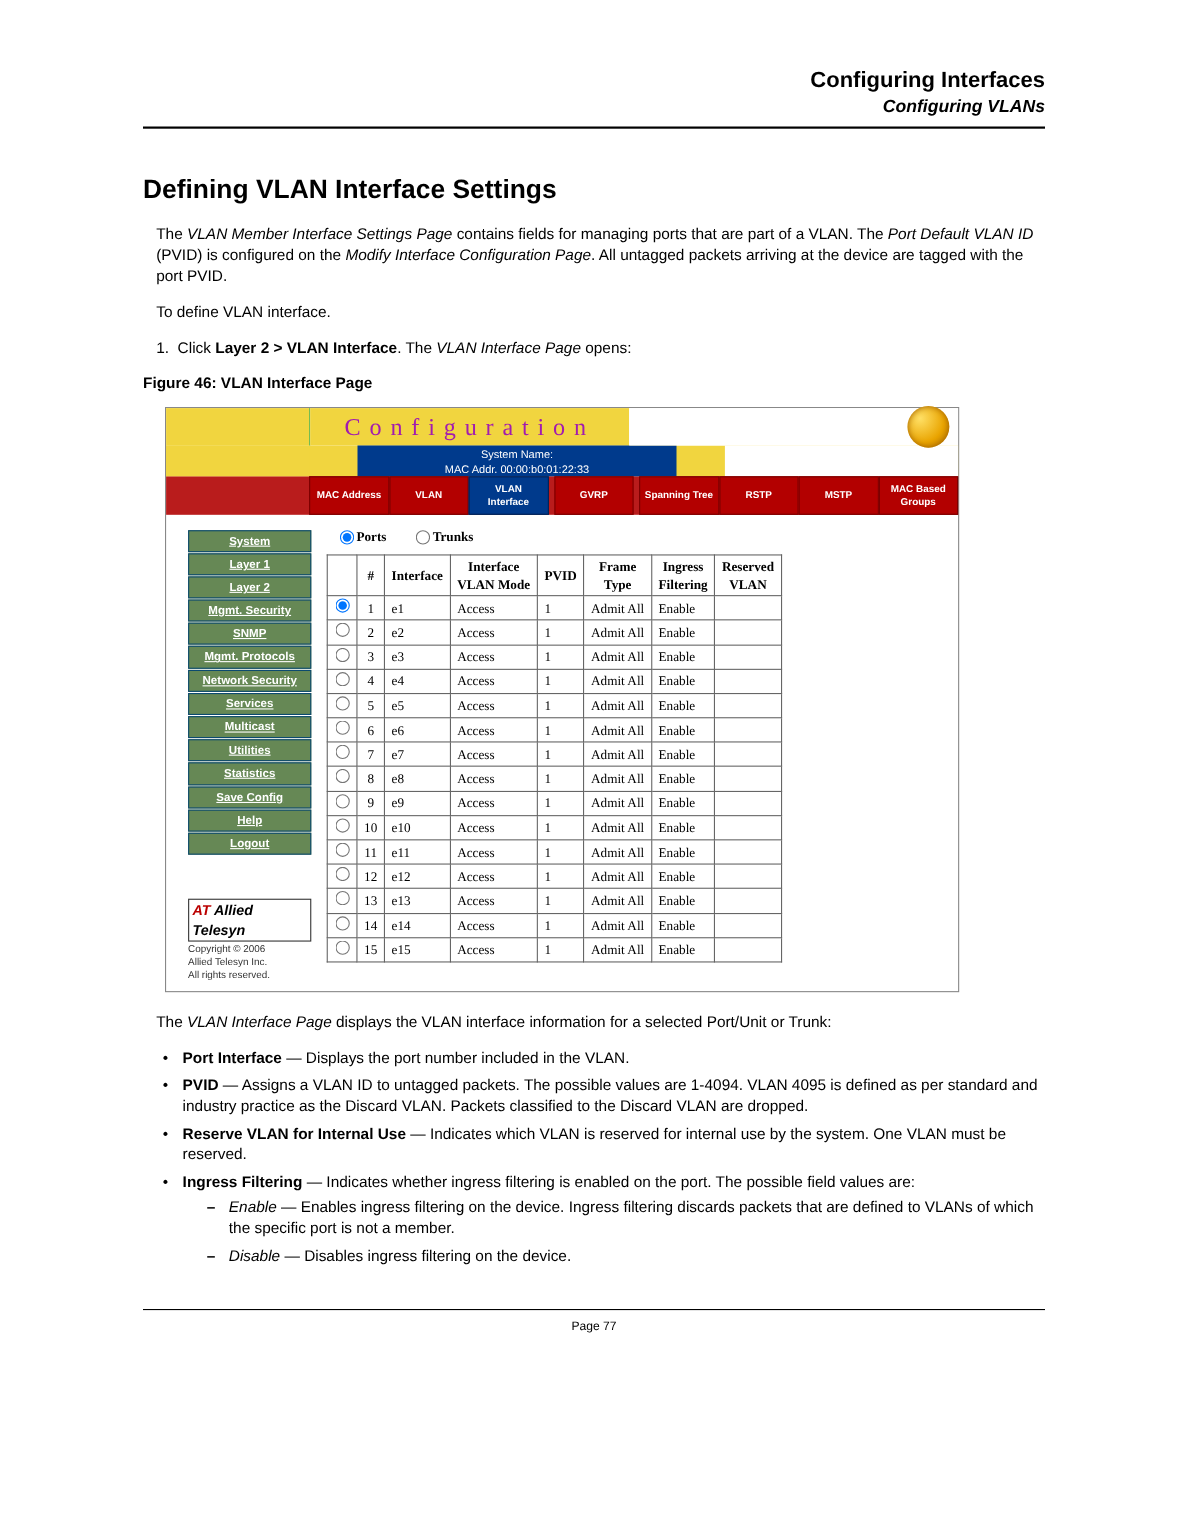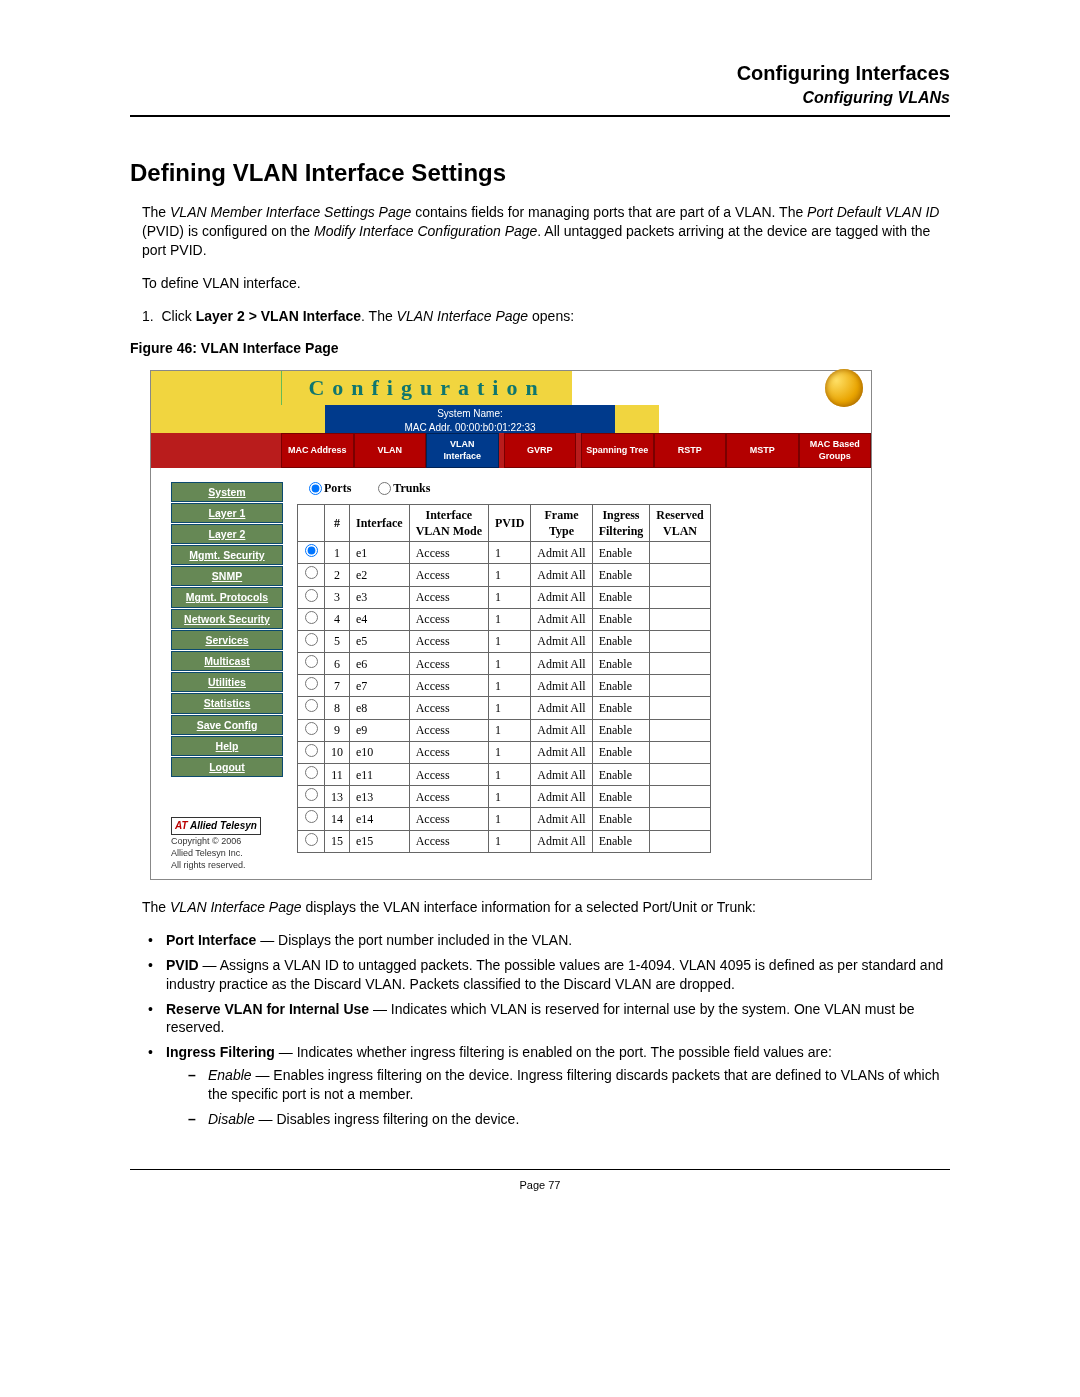--- a/index.html
+++ b/index.html
@@ -28,21 +28,21 @@
   
   .figure-wrap { margin: 6px 0 18px 20px; border: 1px solid #888; width: 720px; }
   .config-banner {
     display: flex; align-items: stretch; height: 34px;
   }
   .config-banner .left-gap { width: 130px; background:#F1D53F; border-right:1px solid #6b5; }
   .config-banner .title-cell {
     flex: 0 0 290px; background:#F1D53F; display:flex; align-items:center; justify-content:center;
   }
   .config-banner .title-cell span{
-    font-family: "Times New Roman", serif; font-size: 22px; letter-spacing: 8px; color:#0f766e; font-weight:bold;text-align:right;
+    font-family: "Times New Roman", serif; font-size: 22px; letter-spacing: 8px; color:#a21caf; font-weight:normal;text-align:right;
   }
   .config-banner .right-pad { flex:1; background:#fff; position:relative; }
   .globe {
     position:absolute; right:8px; top:-2px; width:38px; height:38px; border-radius:50%;
     background: radial-gradient(circle at 30% 30%, #ffe066 0%, #e9a400 60%, #b37400 100%);
     box-shadow: inset 0 0 6px #a06000;
   }
   .sysname-row{
     background:#F1D53F; height:28px; display:flex;gap:44px;
   }
@@ -68,21 +68,21 @@
   .sidebar .item{
     background:#668855; color:#fff; text-align:center; border:1px solid #0c4a6e;
     padding:2px 0; margin-bottom:1px; font-weight:bold; text-decoration:underline;
     cursor:pointer;
   }
   .sidebar .footer{
     margin-top:40px; font-size:9px; color:#333; text-decoration:none;
   }
   .sidebar .footer .brand{
     background:#fff; border:1px solid #333; padding:1px 3px; display:inline-block;
-    font-style:italic; color:#000; font-weight:bold; font-size:10px;
+    font-style:italic; color:#000; font-weight:bold; font-size:13px;
   }
   .sidebar .footer .brand .red{ color:#b00; }
 
   .content{ flex:1; padding:10px 6px 4px 6px; }
   .radio-row{ font-size:12px; font-family:"Times New Roman",serif; margin:2px 0 8px 2px;}
   .radio-row input{ vertical-align:middle; margin:0 2px 0 10px;}
   .radio-row label{ font-weight:bold; margin-right:14px;}
 
   table.data{
     border-collapse:collapse; font-family:"Times New Roman",serif; font-size:12px;
@@ -312,20 +312,30 @@
               <td class="center">11</td>
               <td>e11</td>
               <td>Access</td>
               <td>1</td>
               <td>Admit All</td>
               <td>Enable</td>
               <td></td>
             </tr>
             <tr>
               <td class="radio-cell"><input type="radio" style=""></td>
+              <td class="center">12</td>
+              <td>e12</td>
+              <td>Access</td>
+              <td>1</td>
+              <td>Admit All</td>
+              <td>Enable</td>
+              <td></td>
+            </tr>
+            <tr>
+              <td class="radio-cell"><input type="radio" style=""></td>
               <td class="center">13</td>
               <td>e13</td>
               <td>Access</td>
               <td>1</td>
               <td>Admit All</td>
               <td>Enable</td>
               <td></td>
             </tr>
             <tr>
               <td class="radio-cell"><input type="radio" style=""></td>

